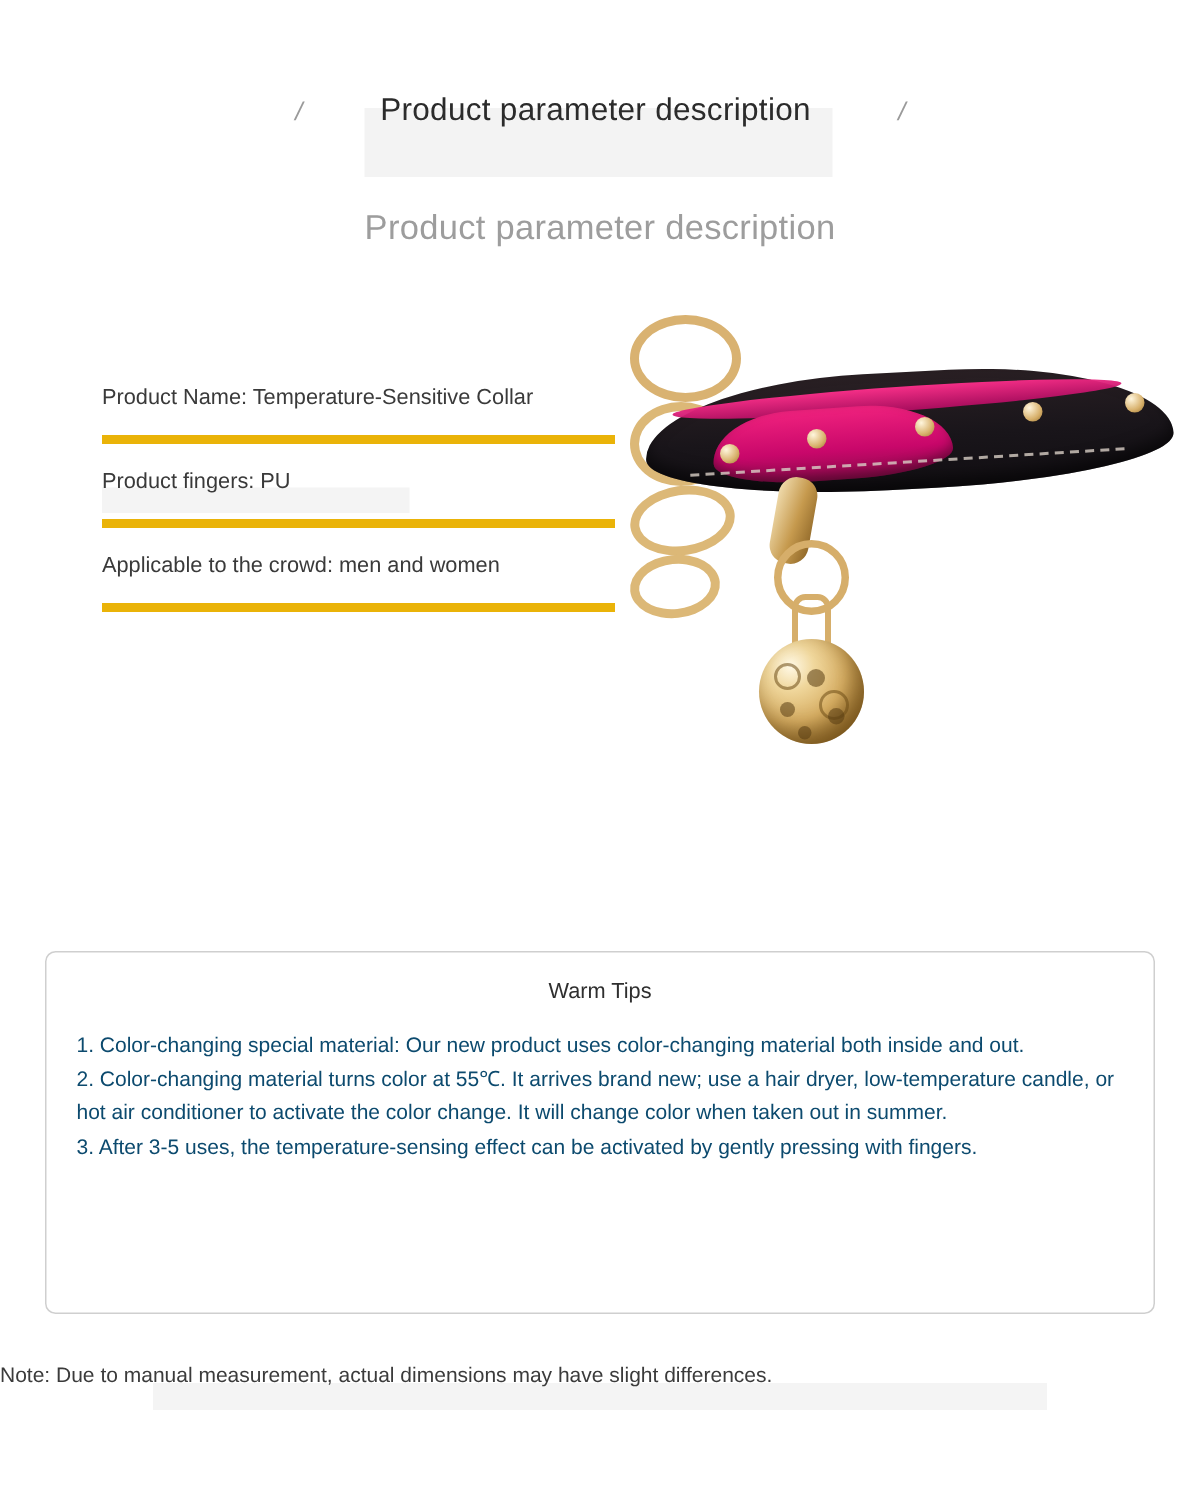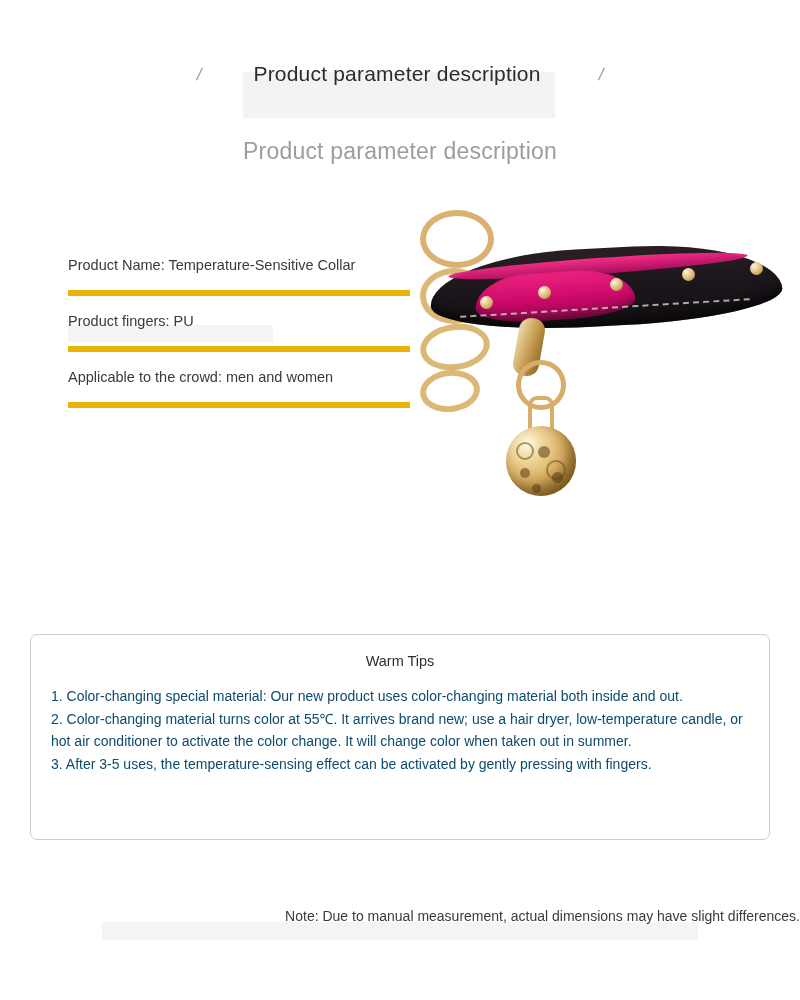--- a/index.html
+++ b/index.html
@@ -217,21 +217,21 @@
   .h2 { left: 100px; top: 258px; width: 10px; height: 10px; }
   .h3 { left: 132px; top: 262px; width: 11px; height: 11px; }
   .h4 { left: 112px; top: 274px; width: 9px; height: 9px; }
 
   
   .tips {
     position: absolute;
     left: 30px;
     top: 634px;
     width: 740px;
-    height: 206px;
+    height: 242px;
     border: 1px solid #cfcfcf;
     border-radius: 7px;
     box-sizing: border-box;
     padding: 18px 14px 0 14px;
   }
   .tips-title {
     text-align: center;
     font-size: 14.5px;
     color: #2f2f2f;
     margin-bottom: 16px;
@@ -243,21 +243,21 @@
     padding: 0 6px;
   }
   .tips-body p { margin: 0; }
 
   
   .note {
     position: absolute;
     left: 0;
     top: 908px;
     width: 800px;
-    text-align: right;
+    text-align: left;
     font-size: 14px;
     color: #3b3b3b;
   }
   .note-ghost {
     position: absolute;
     left: 102px;
     top: 922px;
     width: 596px;
     height: 18px;
     background: #f4f4f4;

